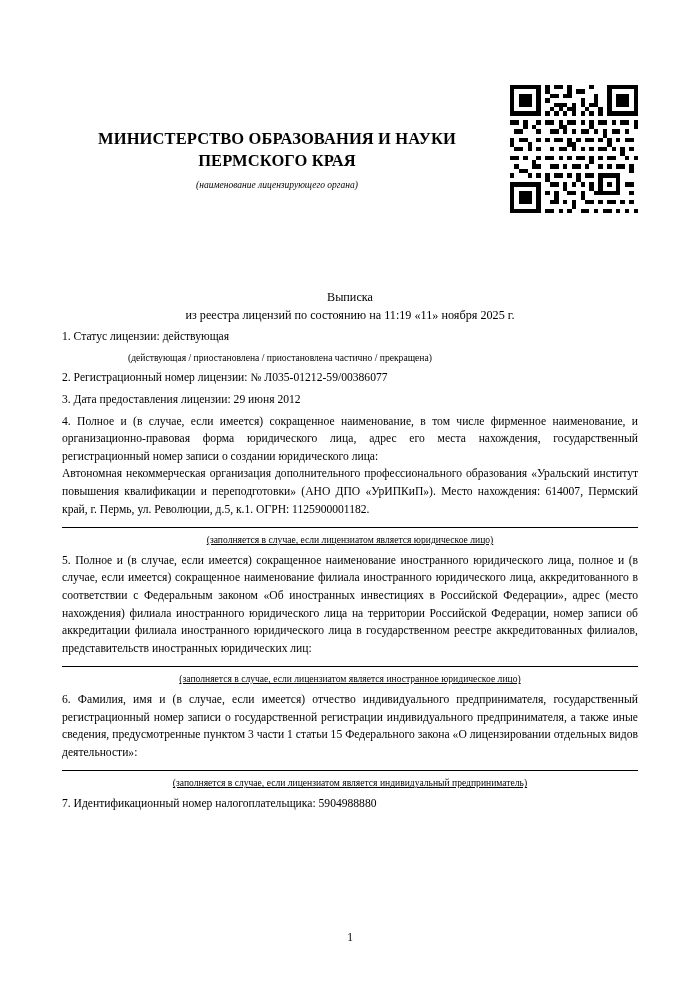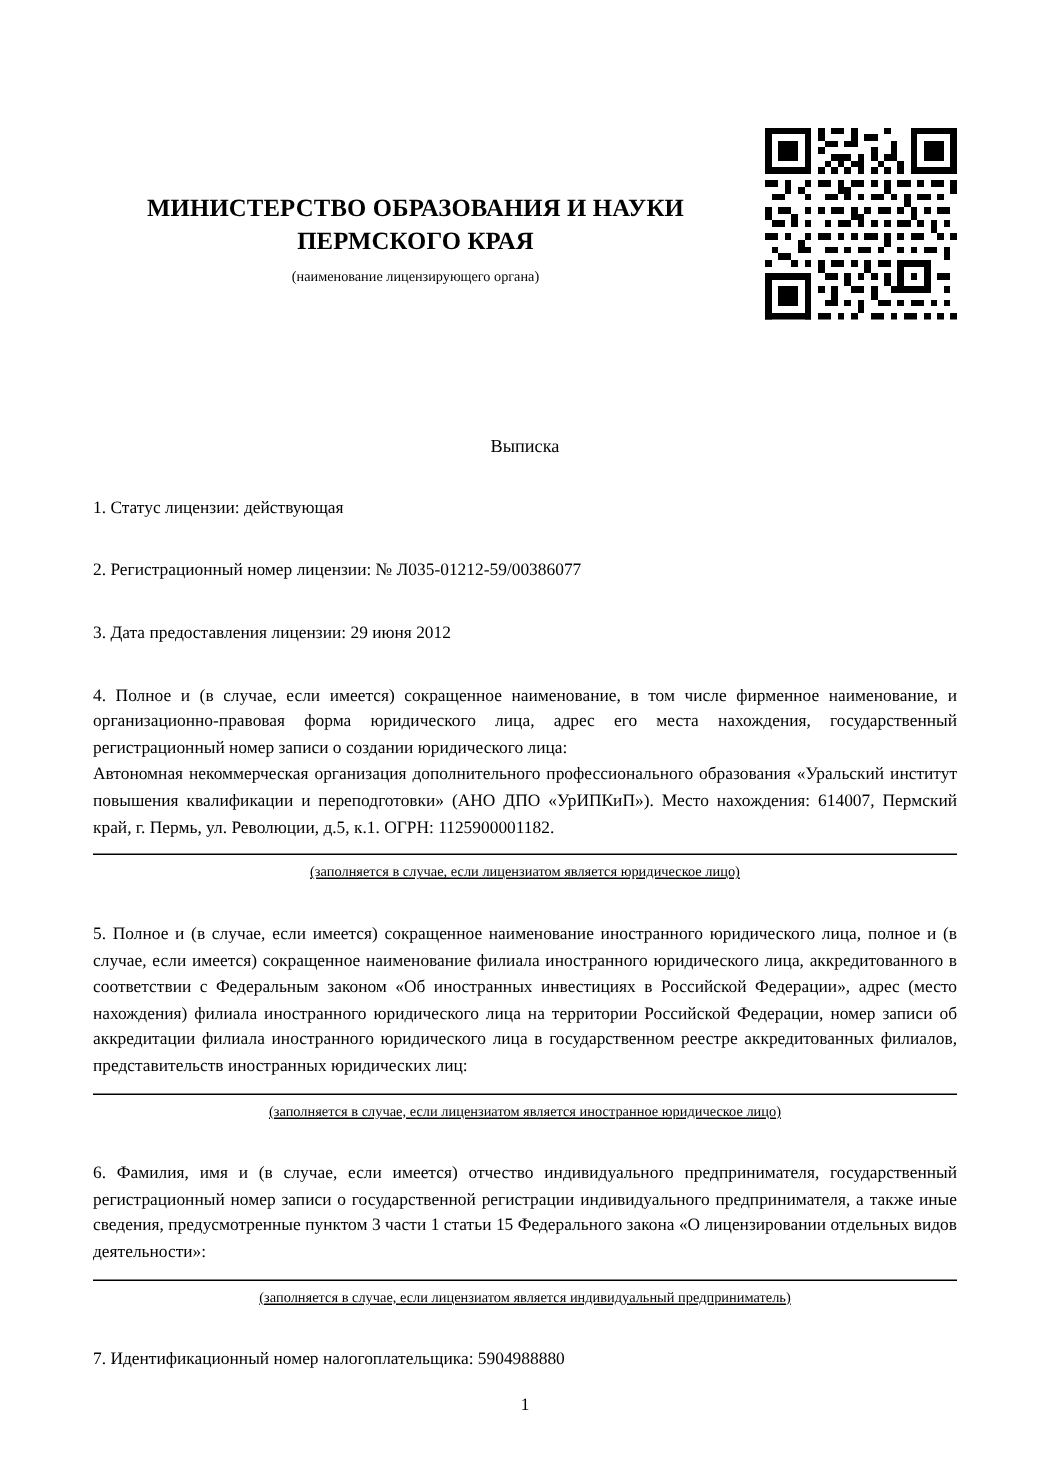--- a/index.html
+++ b/index.html
@@ -41,39 +41,40 @@
   .org-title {
     font-weight: bold;
     font-size: 16.5px;
     line-height: 1.35;
     letter-spacing: 0.1px;
     text-align: center;
   }
   .org-caption {
     font-size: 9.5px;
     margin-top: 7px;
+    font-style: italic;
   }
 
   .doc-title {
     text-align: center;
     font-size: 12.2px;
     margin-top: 98px;
     line-height: 1.5;
   }
   .doc-subtitle {
     text-align: center;
     font-size: 12.2px;
     line-height: 1.5;
   }
 
   .section {
     font-size: 11.6px;
     text-align: justify;
     line-height: 1.52;
-    margin-top: 24px;
+    margin-top: 4px;
   }
   .section.tight { }
   .section p { margin: 0; }
   .note {
     text-align: center;
     font-size: 9.6px;
     margin-top: 5px;
     text-decoration: underline;
   }
   .note-left-indent {
@@ -275,23 +276,25 @@
       </g>
     </svg>
   </div>
 
   <div class="header-block">
     <div class="org-title">МИНИСТЕРСТВО ОБРАЗОВАНИЯ И НАУКИ ПЕРМСКОГО КРАЯ</div>
     <div class="org-caption">(наименование лицензирующего органа)</div>
   </div>
 
   <div class="doc-title">Выписка</div>
+  <div class="doc-subtitle">из реестра лицензий по состоянию на 11:19 «11» ноября 2025 г.</div>
 
   <div class="section">
     <p>1. Статус лицензии: действующая</p>
+    <div class="note-left-indent">(действующая / приостановлена / приостановлена частично / прекращена)</div>
   </div>
 
   <div class="section">
     <p>2. Регистрационный номер лицензии: № Л035-01212-59/00386077</p>
   </div>
 
   <div class="section">
     <p>3. Дата предоставления лицензии: 29 июня 2012</p>
   </div>
 

